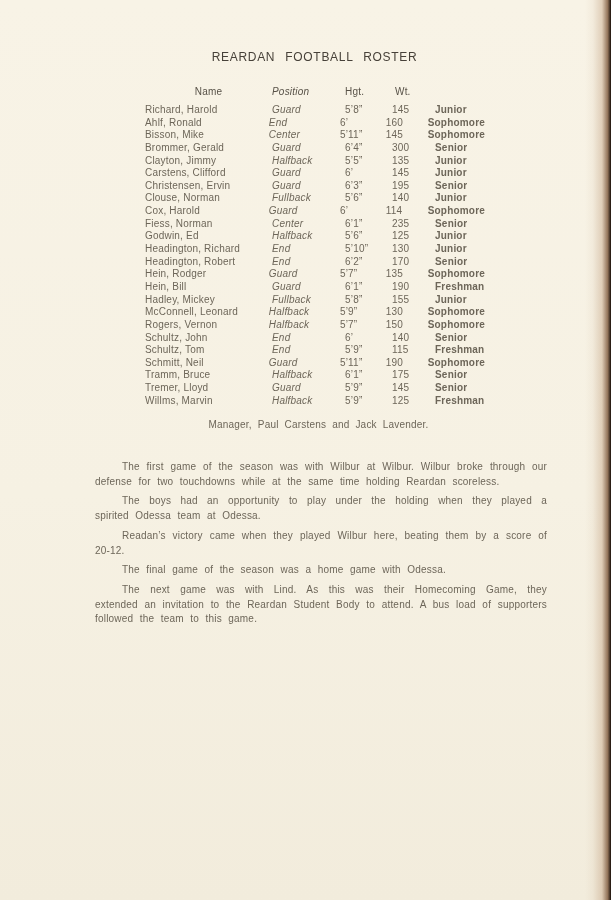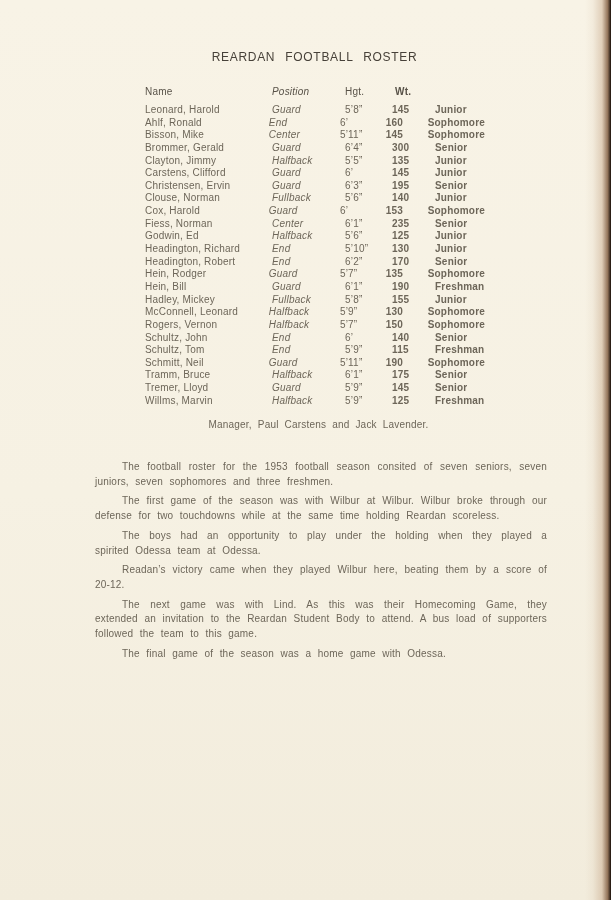--- a/index.html
+++ b/index.html
@@ -22,23 +22,23 @@
   }
   .roster {
     position:absolute; top:86px; left:145px; width:340px;
     font-size:10px; color:#6d6659; letter-spacing:0.2px;
   }
   .thead { display:flex; margin-bottom:7px; color:#585248; }
   .trow  { display:flex; height:12.65px; line-height:12.65px; white-space:nowrap; }
   .col.name { width:127px; }
   .col.pos  { width:73px;font-style:italic;  }
   .col.hgt  { width:47px;  }
-  .col.wt   { width:43px;font-weight:bold;  }
+  .col.wt   { width:43px;  }
   .col.cls  { flex:1;font-weight:bold;      }
-  .thead .name { }
+  .thead .name { text-align:center; }
   .thead .wt   { padding-left:3px; }
   .manager {
     position:absolute; top:419px; left:0; right:0;
     text-align:center; font-size:10px; color:#6d6659;
     word-spacing:3px; letter-spacing:0.2px;
     transform:translateX(13px);
   }
   .essay {
     position:absolute; top:460px; left:95px; width:452px;
     font-size:10px; line-height:14.8px; color:#6d6659;
@@ -66,21 +66,21 @@
   <div class="roster">
     <div class="thead">
       <span class="col name">Name</span>
       <span class="col pos">Position</span>
       <span class="col hgt">Hgt.</span>
       <span class="col wt">Wt.</span>
       <span class="col cls"></span>
     </div>
     <div id="roster-rows">
   <div class="trow">
-    <span class="col name">Leonard, Harold</span>
+    <span class="col name">Richard, Harold</span>
     <span class="col pos">Guard</span>
     <span class="col hgt">5’8”</span>
     <span class="col wt">145</span>
     <span class="col cls">Junior</span>
   </div>
 
   <div class="trow">
     <span class="col name">Ahlf,  Ronald</span>
     <span class="col pos">End</span>
     <span class="col hgt">6’</span>
@@ -133,21 +133,21 @@
     <span class="col pos">Fullback</span>
     <span class="col hgt">5’6”</span>
     <span class="col wt">140</span>
     <span class="col cls">Junior</span>
   </div>
 
   <div class="trow">
     <span class="col name">Cox,  Harold</span>
     <span class="col pos">Guard</span>
     <span class="col hgt">6’</span>
-    <span class="col wt">153</span>
+    <span class="col wt">114</span>
     <span class="col cls">Sophomore</span>
   </div>
 
   <div class="trow">
     <span class="col name">Fiess,  Norman</span>
     <span class="col pos">Center</span>
     <span class="col hgt">6’1”</span>
     <span class="col wt">235</span>
     <span class="col cls">Senior</span>
   </div>
@@ -262,22 +262,21 @@
     <span class="col hgt">5’9”</span>
     <span class="col wt">125</span>
     <span class="col cls">Freshman</span>
   </div>
 </div>
   </div>
 
   <div class="manager">Manager,  Paul  Carstens  and  Jack  Lavender.</div>
 
   <div class="essay" id="essay">
-      <p>The football roster for the 1953 football season consited of seven seniors, seven juniors, seven sophomores and three freshmen.</p>
       <p>The first game of the season was with Wilbur at Wilbur.  Wilbur broke through our defense for two touchdowns while at the same time holding Reardan scoreless.</p>
       <p>The boys had an opportunity to play under the holding when they played a spirited Odessa team at Odessa.</p>
       <p>Readan’s victory came when they played Wilbur here, beating them by a score of 20-12.</p>
+      <p>The final game of the season was a home game with Odessa.</p>
       <p>The next game was with Lind.  As this was their Homecoming Game, they extended an invitation to the Reardan Student Body to attend.  A bus load of supporters followed the team to this game.</p>
-      <p>The final game of the season was a home game with Odessa.</p>
     </div>
 
   <div class="edge-shadow"></div>
 </div>
 
 </body></html>

